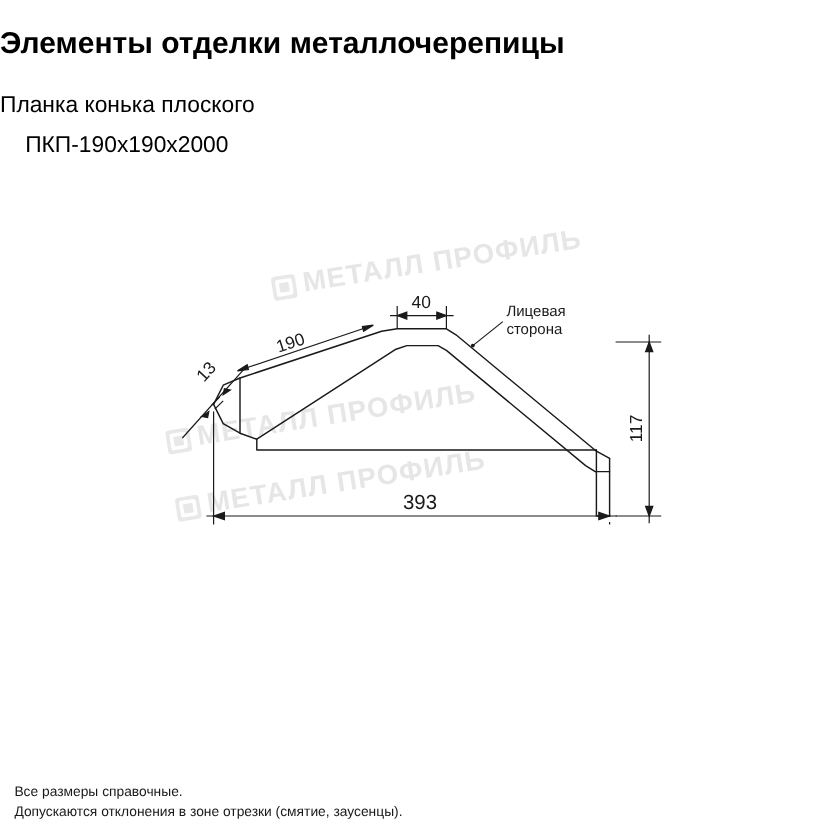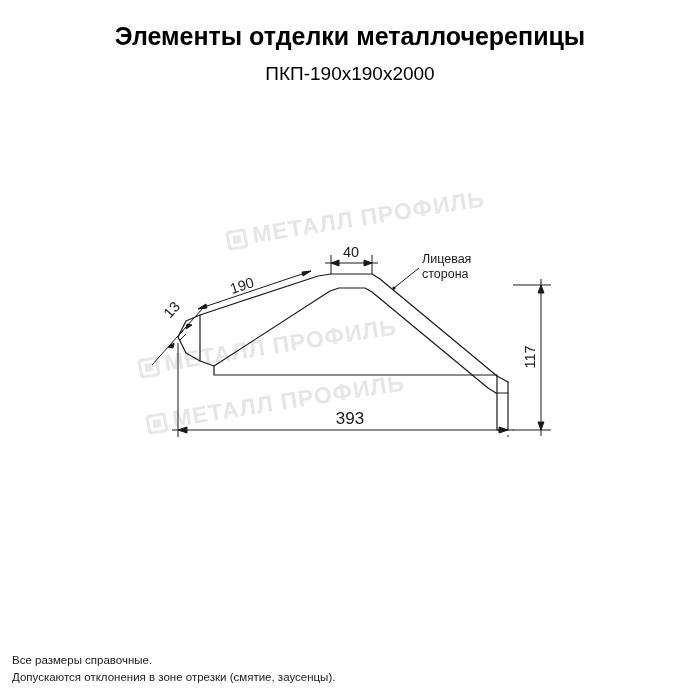--- a/index.html
+++ b/index.html
@@ -18,38 +18,39 @@
   .page {
     position: relative;
     width: 700px;
     height: 700px;
   }
   .title-block {
     position: absolute;
     top: 0;
     left: 0;
     width: 700px;
-    text-align: center;
+    text-align: left;
   }
   .main-title {
     font-size: 25px;
     font-weight: bold;
     margin-top: 22px;
     letter-spacing: 0px;
     color: #000000;
   }
   .sub-title {
     font-size: 19px;
     margin-top: 26px;
     color: #000000;
   }
   .product-code {
     font-size: 19px;
     margin-top: 12px;
     color: #000000;
+    margin-left: 21px;
   }
   .drawing {
     position: absolute;
     top: 175px;
     left: 0;
     width: 700px;
     height: 310px;
   }
   .footer {
     position: absolute;
@@ -76,20 +77,21 @@
     letter-spacing: 1px;
   }
 </style>
 </head>
 <body>
 
 <div class="page">
 
   <div class="title-block">
     <div class="main-title">Элементы отделки металлочерепицы</div>
+    <div class="sub-title">Планка конька плоского</div>
     <div class="product-code">ПКП-190х190х2000</div>
   </div>
 
   <div class="drawing">
     <svg width="700" height="310" viewBox="0 0 700 310" xmlns="http://www.w3.org/2000/svg">
 
       <g opacity="1">
         <g transform="translate(228,72) rotate(-9)">
           <rect class="wm" x="0" y="-16" width="20" height="20" rx="3"></rect>
           <rect x="3" y="-13" width="14" height="14" rx="2" fill="#ffffff"></rect>

